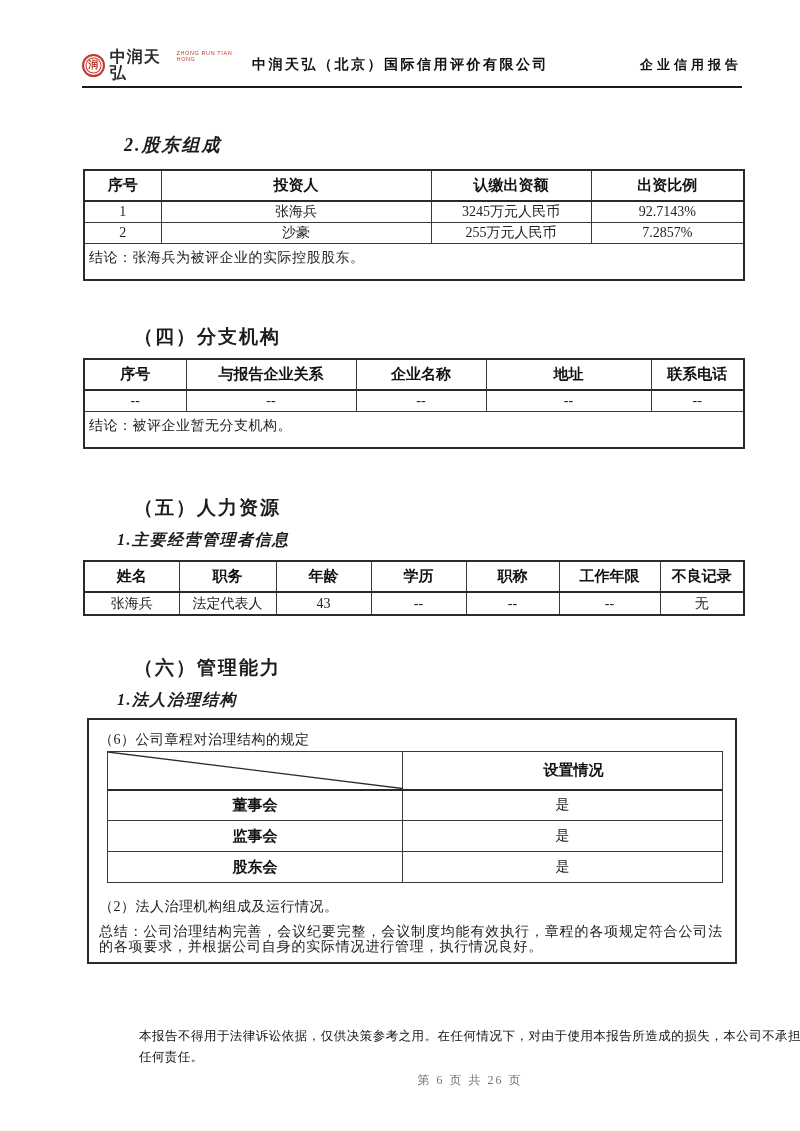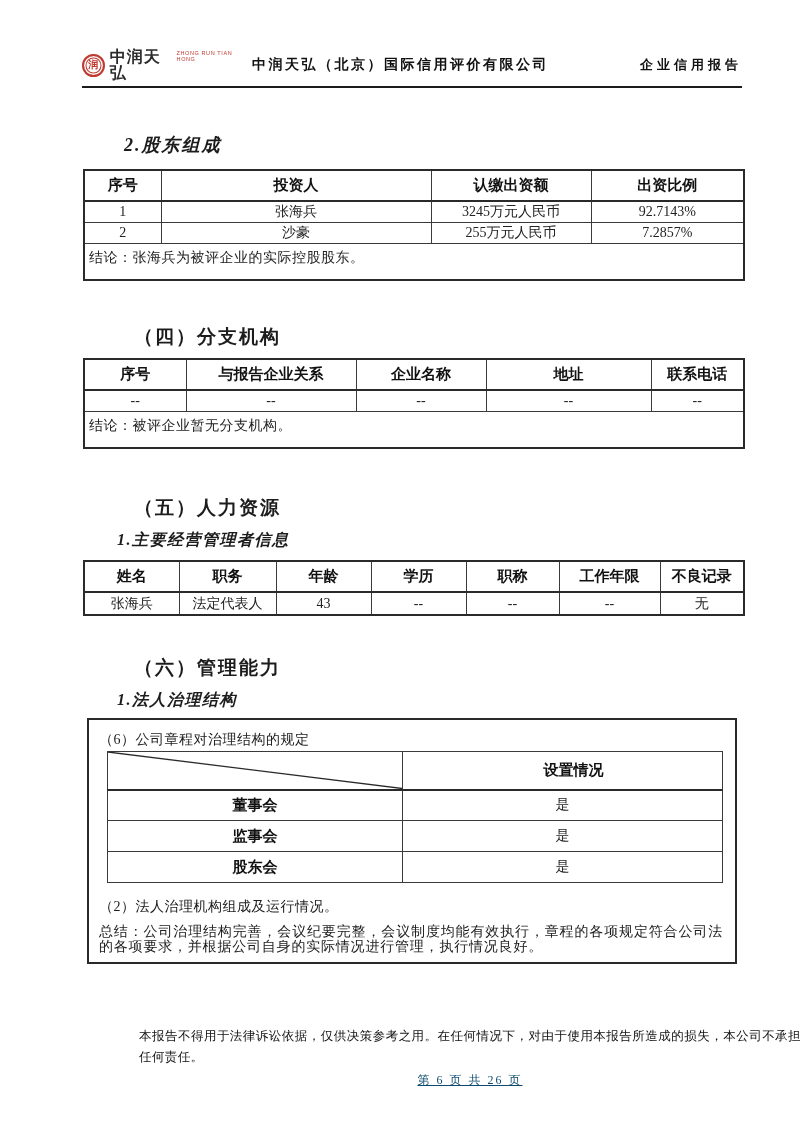--- a/index.html
+++ b/index.html
@@ -64,21 +64,21 @@
   .gov-tbl tbody tr { height:31px; }
   .gov-tbl td.gov-label { font-family:"Liberation Sans", sans-serif; font-weight:bold; font-size:15px; color:#111; }
   .gov-tbl td.gov-val { font-size:14px; }
   .diag-cell { position:relative; padding:0; }
   .diag-cell svg { position:absolute; inset:0; width:100%; height:100%; display:block; }
   .gov-item2 { margin:15px 0 0 10px; font-size:14px; letter-spacing:0.5px; line-height:17px; }
   .gov-summary { margin:9px 12px 0 10px; font-size:14px; letter-spacing:0.8px; line-height:15px; text-align:justify; }
   
   .footer { position:absolute; left:101px; top:1026px; width:662px;margin-left:38px; }
   .disclaimer { font-size:12.5px; line-height:21px; text-align:justify; letter-spacing:0.4px; color:#111; }
-  .page-num { margin-top:4px; text-align:center; font-size:12px; letter-spacing:2px; color:#0c4a6e;text-decoration:underline; }
+  .page-num { margin-top:4px; text-align:center; font-size:12px; letter-spacing:2px; color:#737373; }
 </style>
 </head>
 <body>
 
 <div class="page">
 
   <div class="header">
     <div class="logo">
       <div class="seal">
         <span>润</span>

